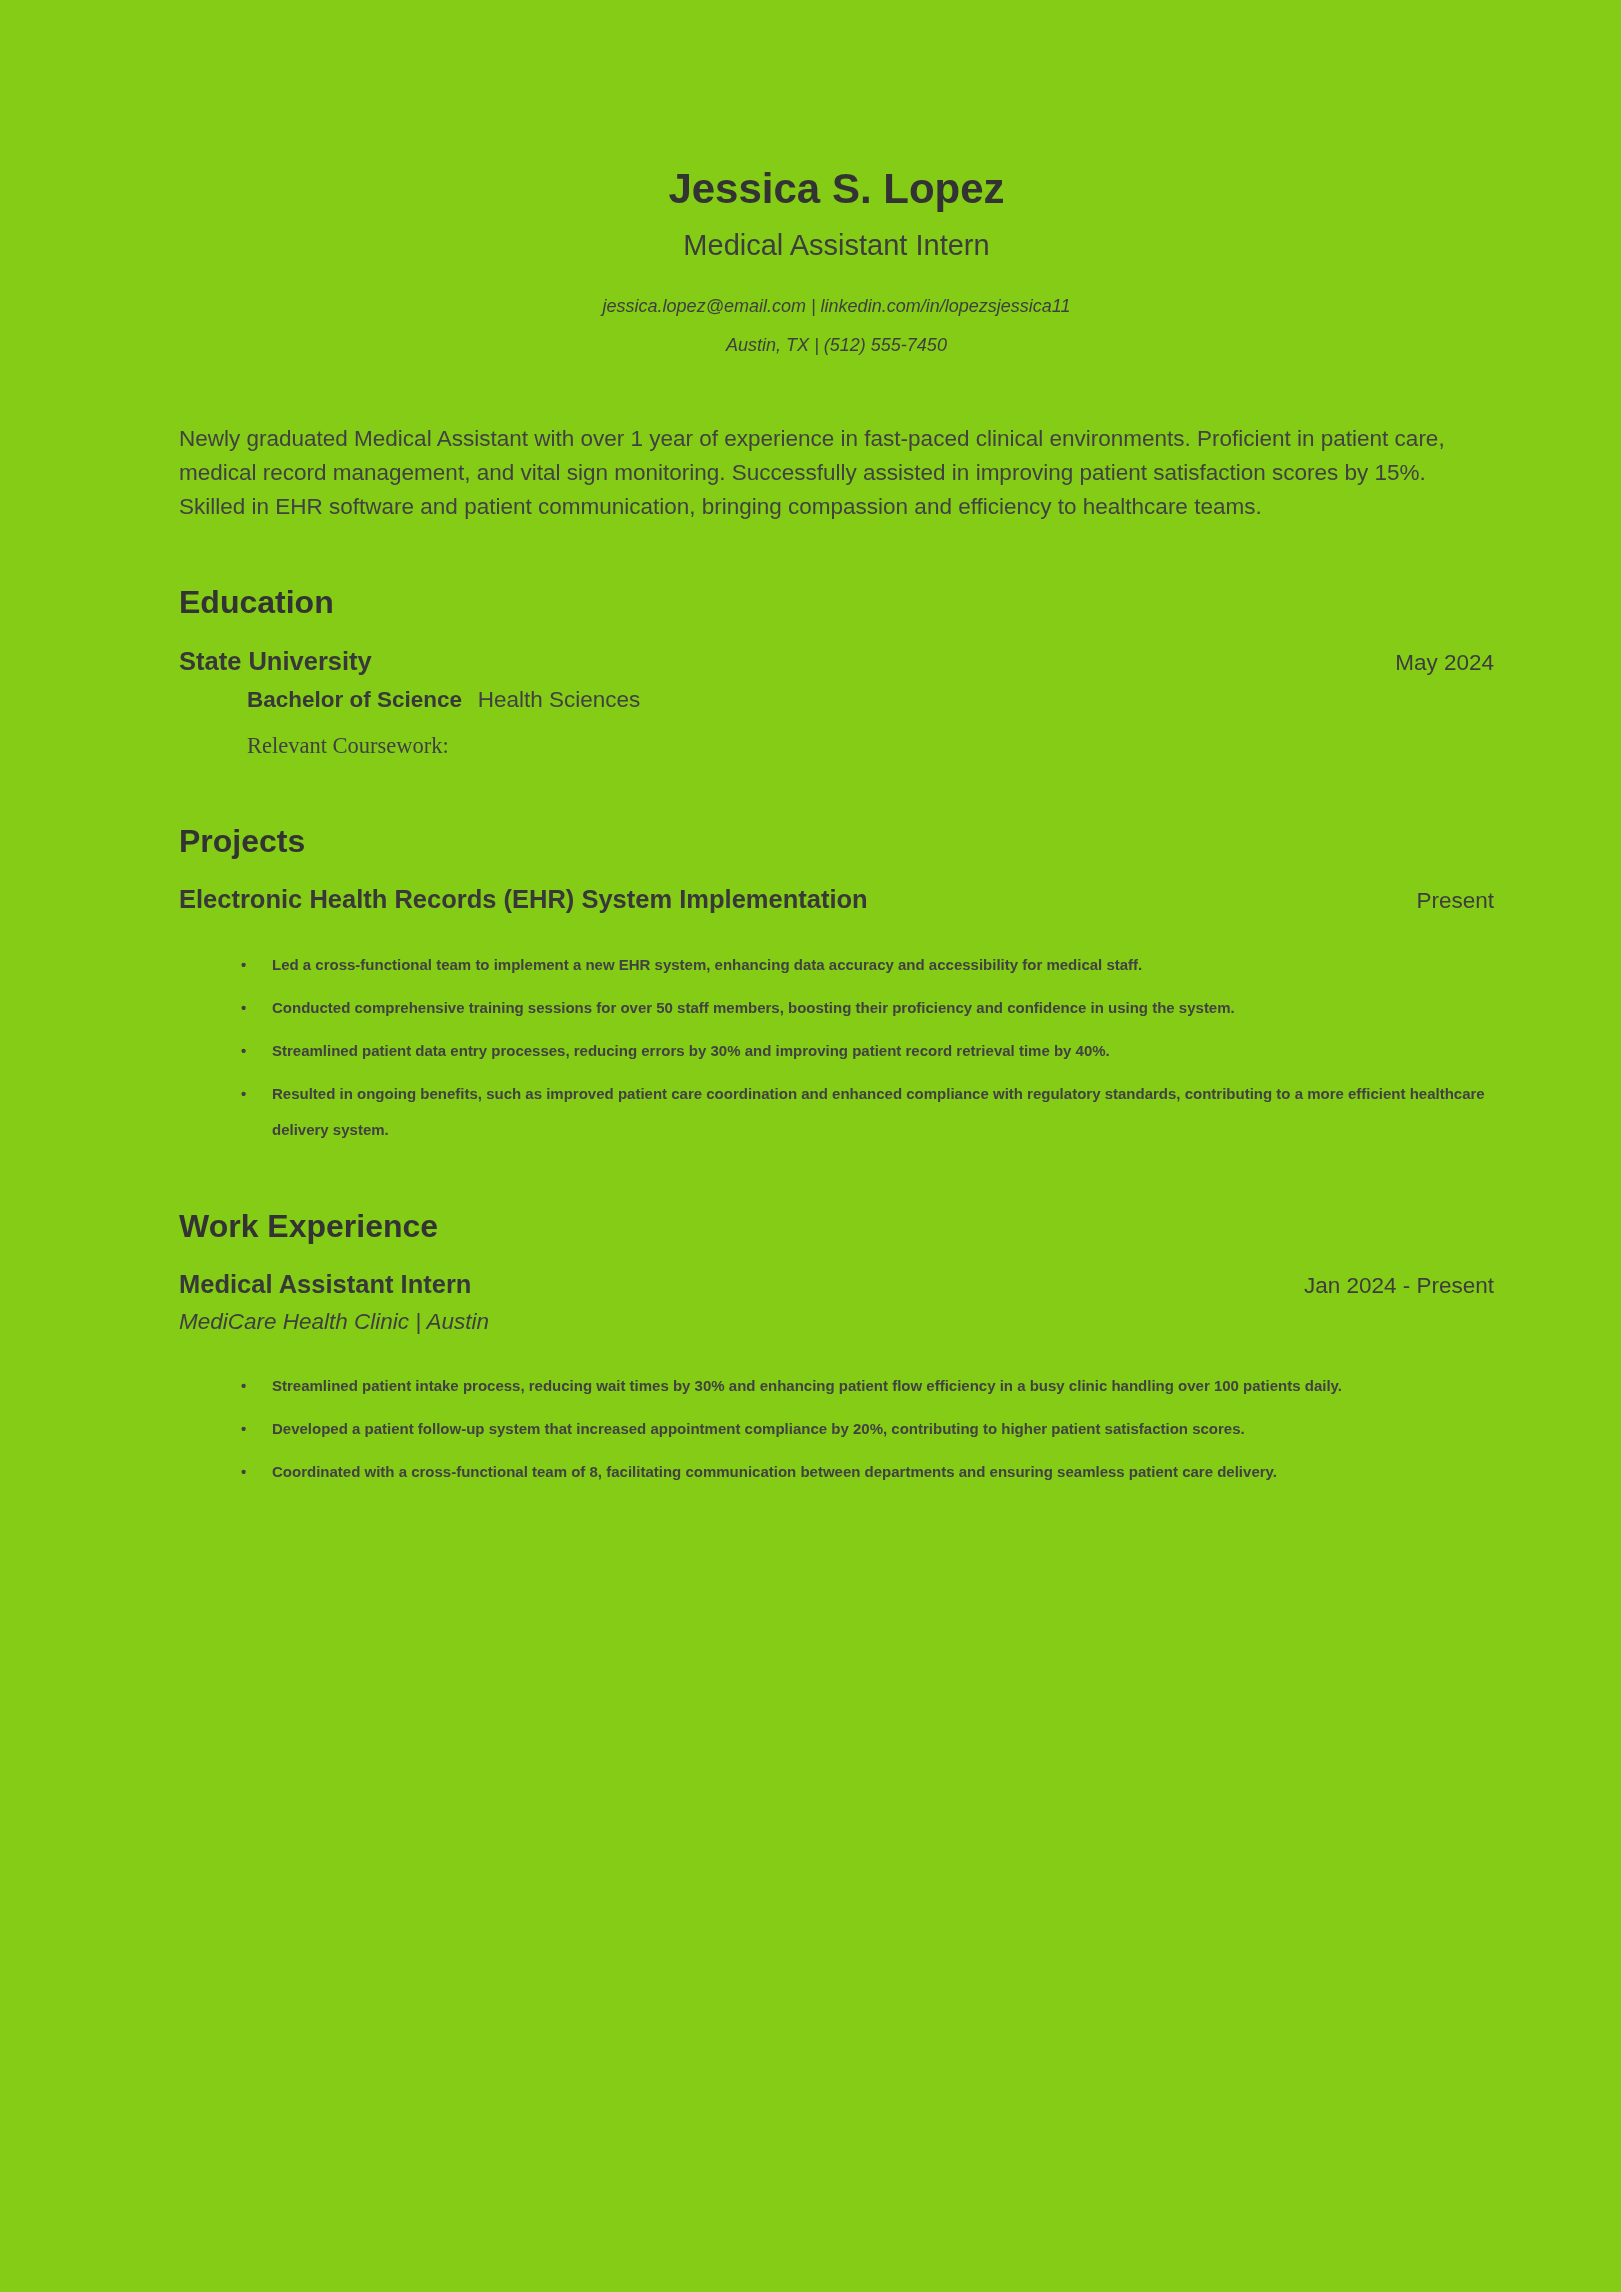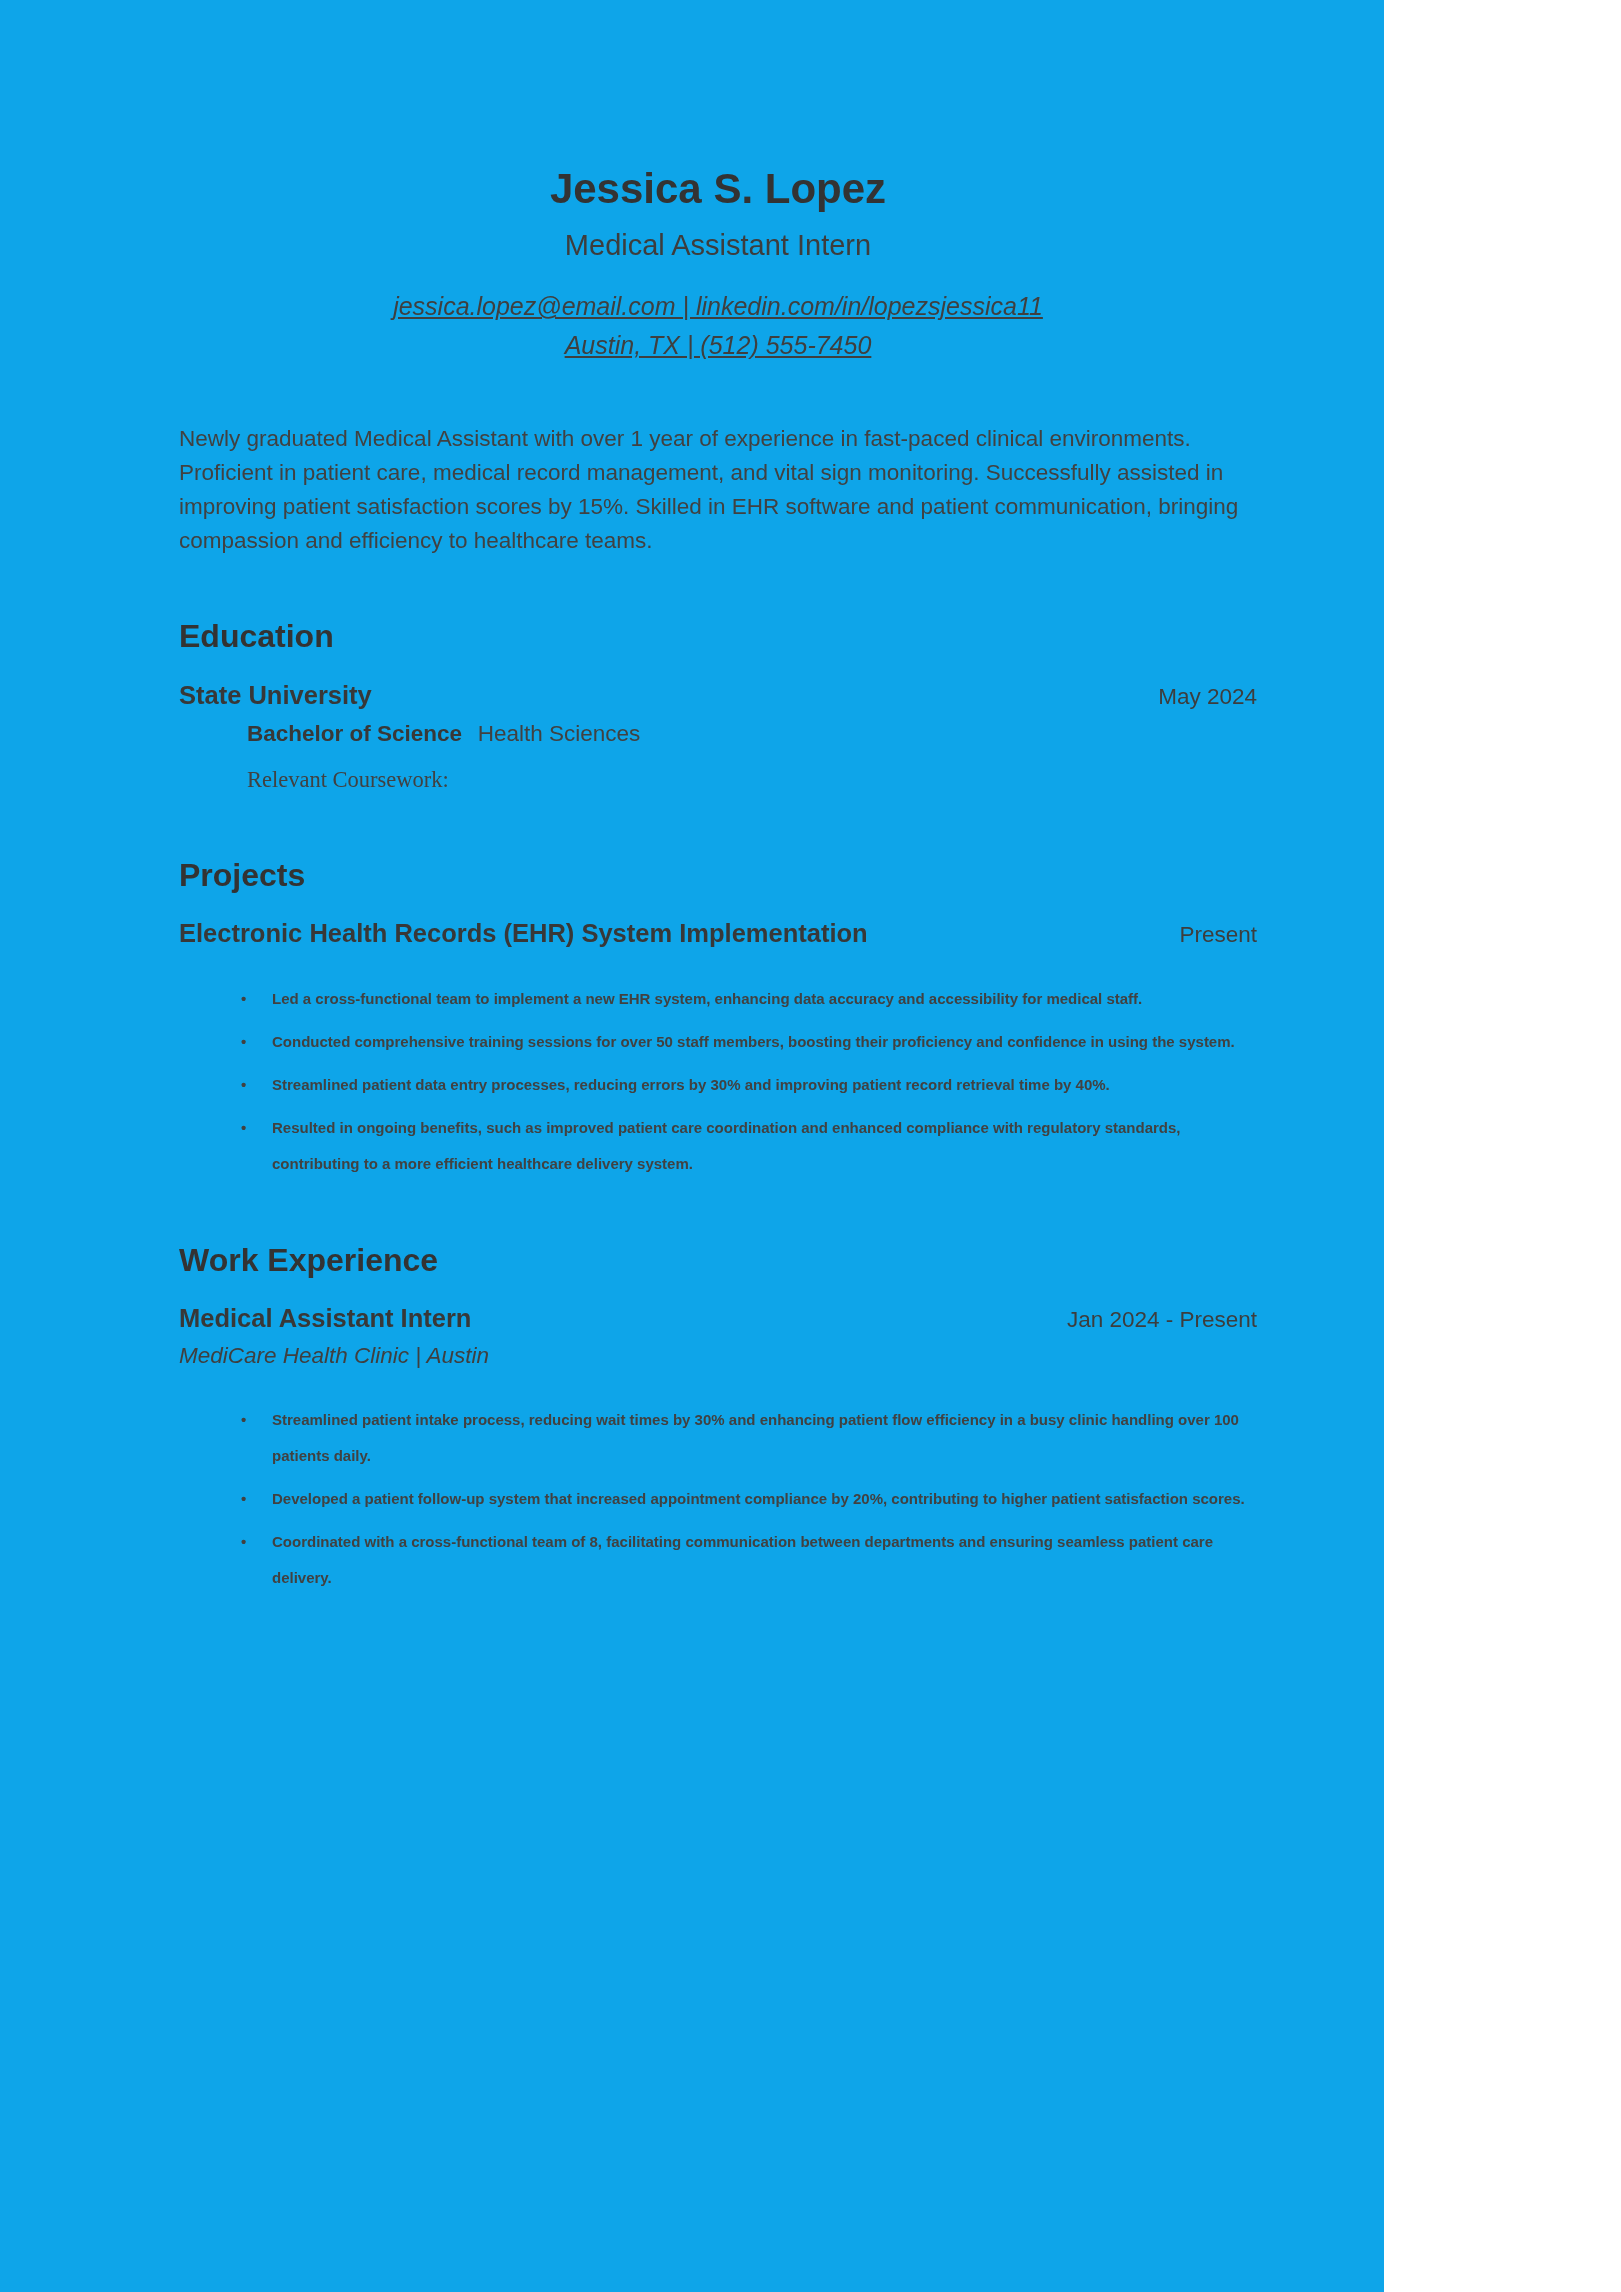--- a/index.html
+++ b/index.html
@@ -1,20 +1,20 @@
 <!DOCTYPE html>
 <html><head>
 <meta charset="utf-8">
 <style>
   * { box-sizing: border-box; }
   html, body { margin: 0; padding: 0; background: #ffffff; }
   .page {
-    width: 1384px;
+    width: 1621px;
     height: 2293px;
-    background: #0ea5e9;
+    background: #84cc16;
     padding: 165px 127px 37px 179px;
     font-family: "Liberation Sans", "DejaVu Sans", sans-serif;
     color: #414141;
     overflow: hidden;
   }
   .header { text-align: center; }
   .name {
     font-size: 42px;
     font-weight: 700;
     color: #333333;
@@ -22,25 +22,24 @@
     line-height: 1.15;
   }
   .subtitle {
     font-size: 29px;
     font-weight: 400;
     color: #3d3d3d;
     margin-top: 15.7px;
   }
   .contact-block { margin-top: 25.5px; }
   .contact {
-    font-size: 25px;
+    font-size: 18px;
     font-style: italic;
     color: #3f3f3f;
     line-height: 39px;
-    text-decoration: underline;
   }
   .summary {
     margin: 57px 0 0 0;
     font-size: 22.5px;
     line-height: 34px;
     color: #414141;
   }
   h2.section-heading {
     font-size: 32px;
     font-weight: 700;

